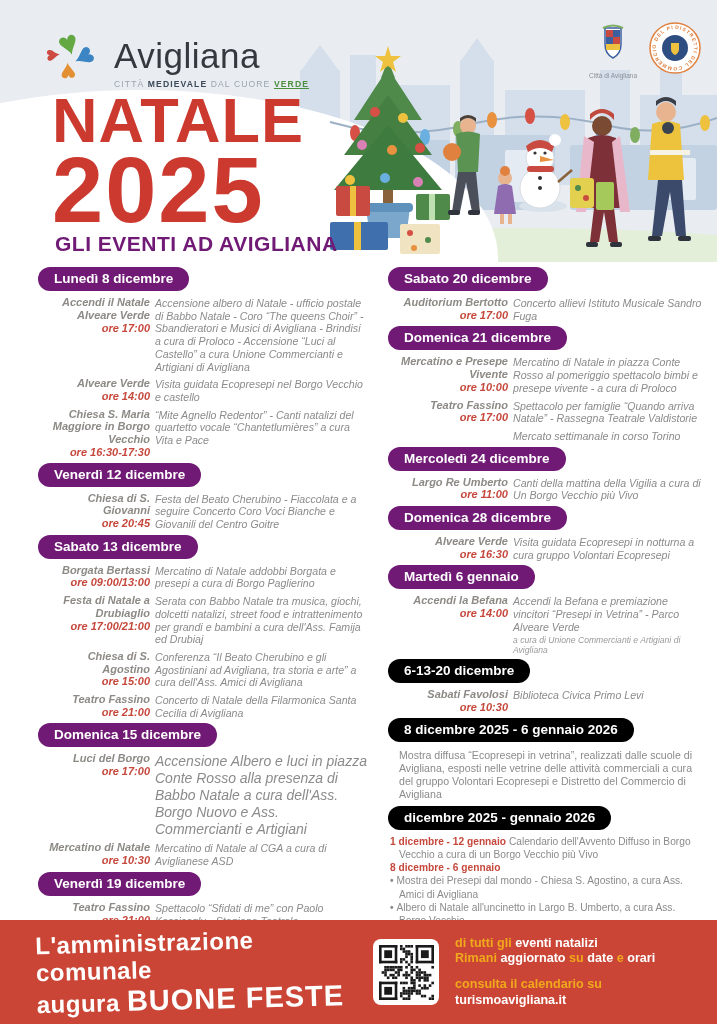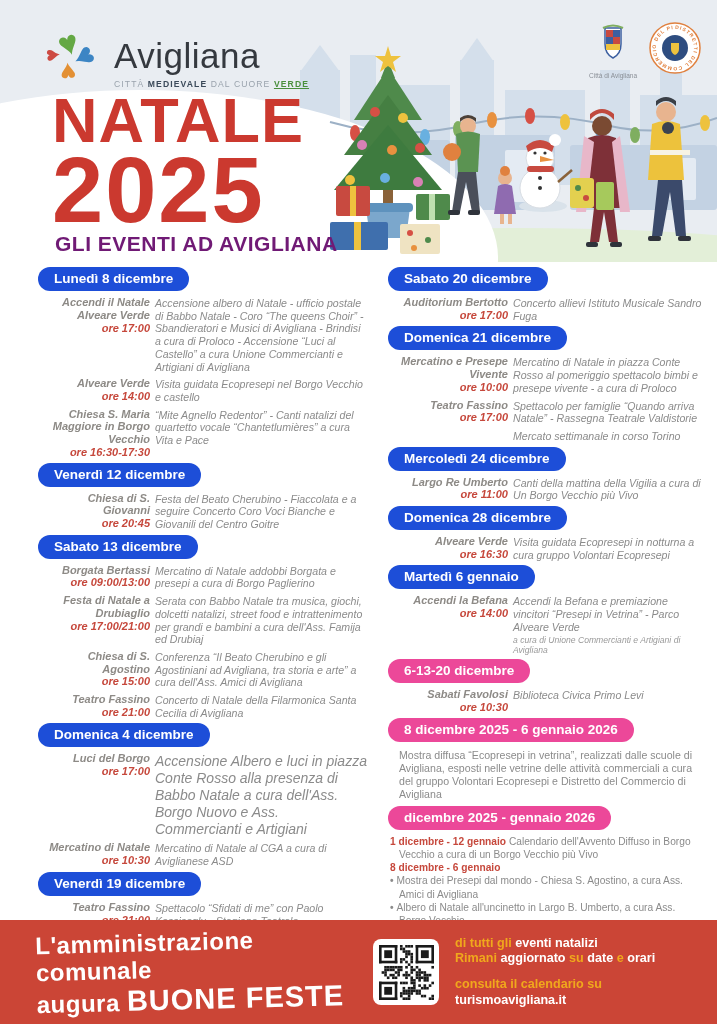--- a/index.html
+++ b/index.html
@@ -26,23 +26,23 @@
   .toplogos{position:absolute;top:22px;right:16px;display:flex;gap:12px;align-items:flex-start;}
   .citylogo{text-align:center;}
   .citylogo .cap{font-size:6.5px;color:#8a8f96;margin-top:2px;}
   
   .main{position:absolute;top:262px;bottom:104px;left:0;right:0;display:flex;gap:20px;
     padding:5px 14px 0 38px;overflow:hidden;}
   .col{flex:none;}
   .col-left{width:330px;}
   .col-right{flex:1;}
   .section{margin-bottom:3px;}
-  .badge{display:inline-block;background:#1d4ed8;color:#fff;font-weight:bold;font-size:13.5px;
+  .badge{display:inline-block;background:#701a75;color:#fff;font-weight:bold;font-size:13.5px;
     padding:4px 16px 5px;border-radius:15px;margin-bottom:5px;}
-  .badge.green{background:#ec4899;}
+  .badge.green{background:#000000;}
   .event{display:flex;gap:5px;margin-bottom:4px;font-style:italic;}
   .loc{width:112px;flex:none;text-align:right;color:#8d8a86;font-weight:bold;font-size:11px;line-height:1.16;}
   .col-right .loc{width:120px;}
   .loc .time{display:block;color:#c6483c;}
   .desc{flex:1;color:#8b8b8b;font-size:10.6px;line-height:1.2;padding-top:1px;}
   .desc.small{font-size:14px;}
   .note{font-size:8.6px;color:#9a9a9a;margin-top:1px;}
   .para{color:#8b8b8b;font-size:10.6px;line-height:1.25;margin:2px 0 4px 11px;}
   .line{color:#8b8b8b;font-size:10.2px;line-height:1.3;padding-left:9px;text-indent:-9px;margin-left:2px;}
   .prefix{color:#c6483c;font-weight:bold;}
@@ -331,21 +331,21 @@
     <div class="loc">
       <span class="loc-name">Teatro Fassino</span>
       <span class="time loc-time">ore 21:00</span>
     </div>
     <div class="desc">Concerto di Natale della Filarmonica Santa Cecilia di Avigliana</div>
   </div>
 </div>
   </div>
 
   <div class="section">
-    <div class="badge">Domenica 4 dicembre</div>
+    <div class="badge">Domenica 15 dicembre</div>
     <div class="events">
   <div class="event">
     <div class="loc">
       <span class="loc-name">Luci del Borgo</span>
       <span class="time loc-time">ore 17:00</span>
     </div>
     <div class="desc small">Accensione Albero e luci in piazza Conte Rosso alla presenza di Babbo Natale a cura dell'Ass. Borgo Nuovo e Ass. Commercianti e Artigiani</div>
   </div>
 
   <div class="event">

